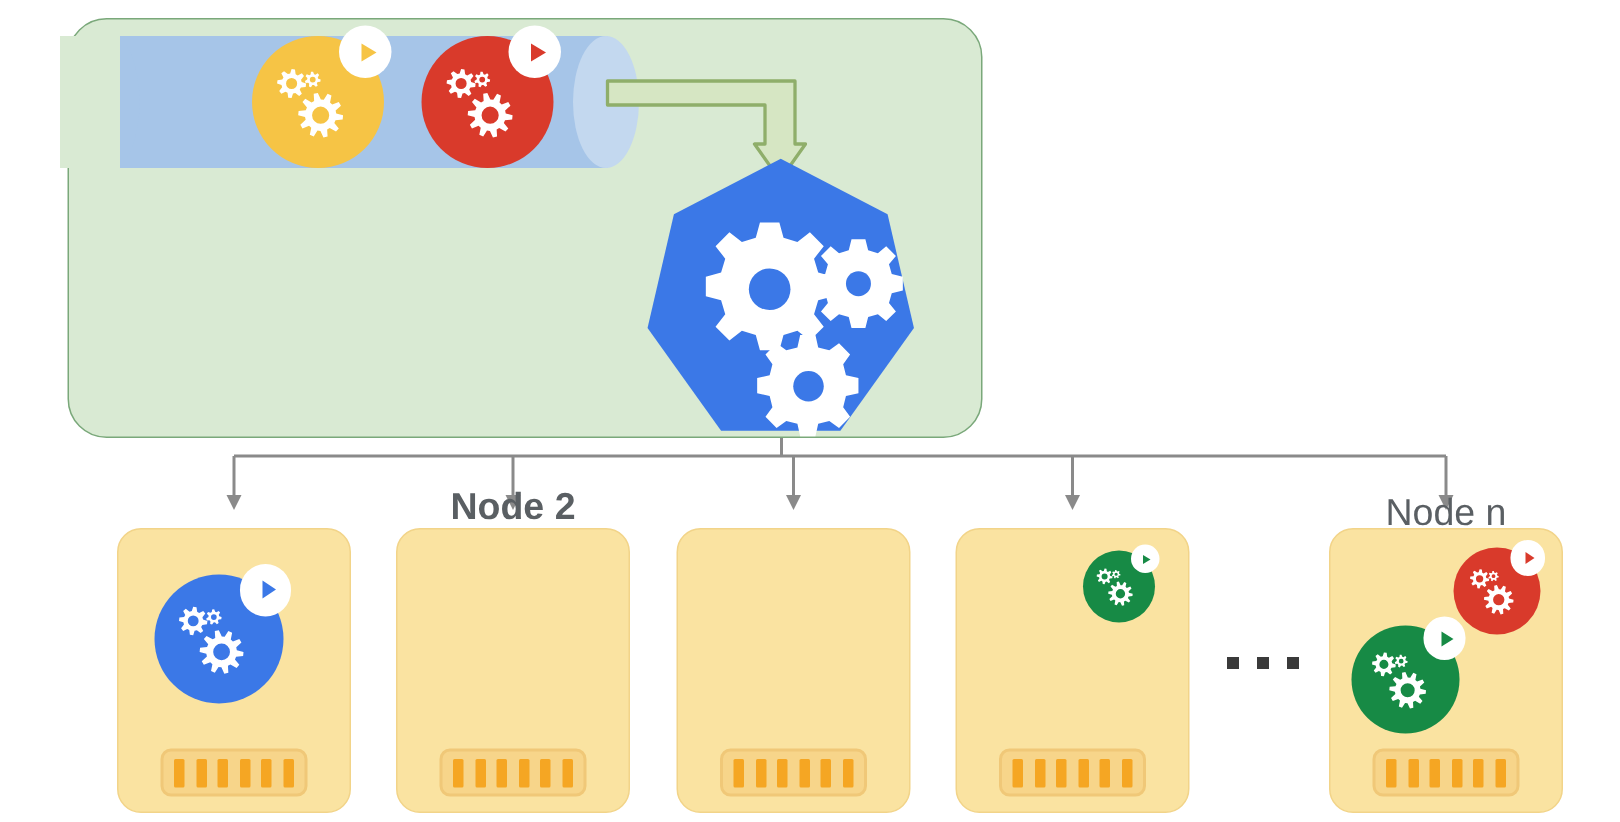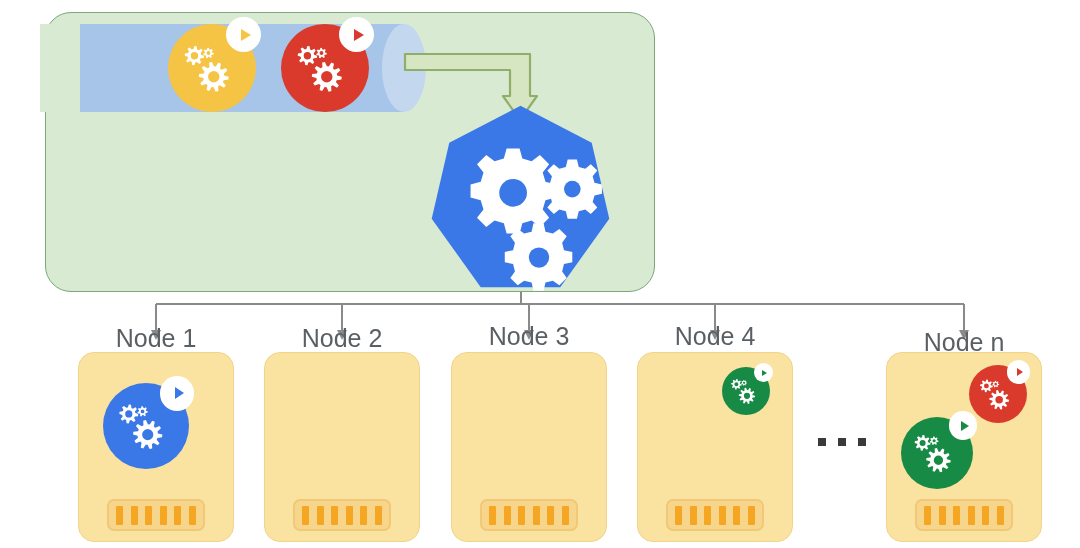--- a/index.html
+++ b/index.html
@@ -165,24 +165,21 @@
       <g id="bus-heads" fill="#8a8a8a">
           <path d="M151,38 L161,38 L156,48 Z"></path>
           <path d="M337,38 L347,38 L342,48 Z"></path>
           <path d="M524,38 L534,38 L529,48 Z"></path>
           <path d="M710,38 L720,38 L715,48 Z"></path>
           <path d="M959,38 L969,38 L964,48 Z"></path>
         </g>
     </svg>
   </div>
 
-  <div class="node-label" style="left:78px;top:324px;width:156px;">Node 1</div>
-  <div class="node-label" style="left:264px;top:324px;width:156px;">Node 2</div>
-  <div class="node-label" style="left:451px;top:322px;width:156px;">Node 3</div>
-  <div class="node-label" style="left:637px;top:322px;width:156px;">Node 4</div>
+  <div class="node-label" style="left:264px;top:324px;width:156px;font-weight:bold;">Node 2</div>
   <div class="node-label" style="left:886px;top:328px;width:156px;">Node n</div>
 
   <div class="node-box" style="left:78px;">
     <div class="pod" style="left:24px;top:30px;width:86px;height:86px;--ps:86px;">
         <div class="blob" style="background: rgb(59, 120, 231);"></div>
         <svg viewBox="0 0 100 100">
           <g fill="#ffffff">
             <path d="M41.00,36.00L40.70,38.57L37.07,39.06L36.16,40.62L37.78,43.78L35.75,45.38L32.83,43.16L31.08,43.62L30.00,47.00L27.43,46.70L26.94,43.07L25.38,42.16L22.22,43.78L20.62,41.75L22.84,38.83L22.38,37.08L19.00,36.00L19.30,33.43L22.93,32.94L23.84,31.38L22.22,28.22L24.25,26.62L27.17,28.84L28.92,28.38L30.00,25.00L32.57,25.30L33.06,28.93L34.62,29.84L37.78,28.22L39.38,30.25L37.16,33.17L37.62,34.92ZM34.2,36A4.2,4.2 0 1,0 25.8,36A4.2,4.2 0 1,0 34.2,36Z" fill-rule="evenodd"></path>
             <path d="M52.00,33.00L51.78,34.60L49.75,34.89L49.11,35.82L49.74,37.69L48.36,38.52L46.86,37.11L45.74,37.19L44.66,38.85L43.16,38.28L43.32,36.24L42.56,35.41L40.59,35.60L40.10,34.07L41.80,32.92L41.97,31.81L40.59,30.40L41.48,29.05L43.44,29.67L44.42,29.11L44.66,27.15L46.27,27.01L47.01,28.92L48.06,29.34L49.74,28.31L50.85,29.47L49.82,31.25L50.15,32.32ZM48.2,33A2.2,2.2 0 1,0 43.8,33A2.2,2.2 0 1,0 48.2,33Z" fill-rule="evenodd"></path>
             <path d="M69.00,60.00L68.70,63.19L63.27,63.82L62.36,65.86L65.75,69.99L63.64,72.39L58.87,69.71L56.93,70.83L57.25,76.17L54.13,76.87L51.85,71.90L49.62,71.66L46.75,76.17L43.81,74.90L44.88,69.54L43.22,68.04L38.25,69.99L36.62,67.24L40.64,63.53L40.18,61.34L35.00,60.00L35.30,56.81L40.73,56.18L41.64,54.14L38.25,50.01L40.36,47.61L45.13,50.29L47.07,49.17L46.75,43.83L49.87,43.13L52.15,48.10L54.38,48.34L57.25,43.83L60.19,45.10L59.12,50.46L60.78,51.96L65.75,50.01L67.38,52.76L63.36,56.47L63.82,58.66ZM58.5,60A6.5,6.5 0 1,0 45.5,60A6.5,6.5 0 1,0 58.5,60Z" fill-rule="evenodd"></path>

